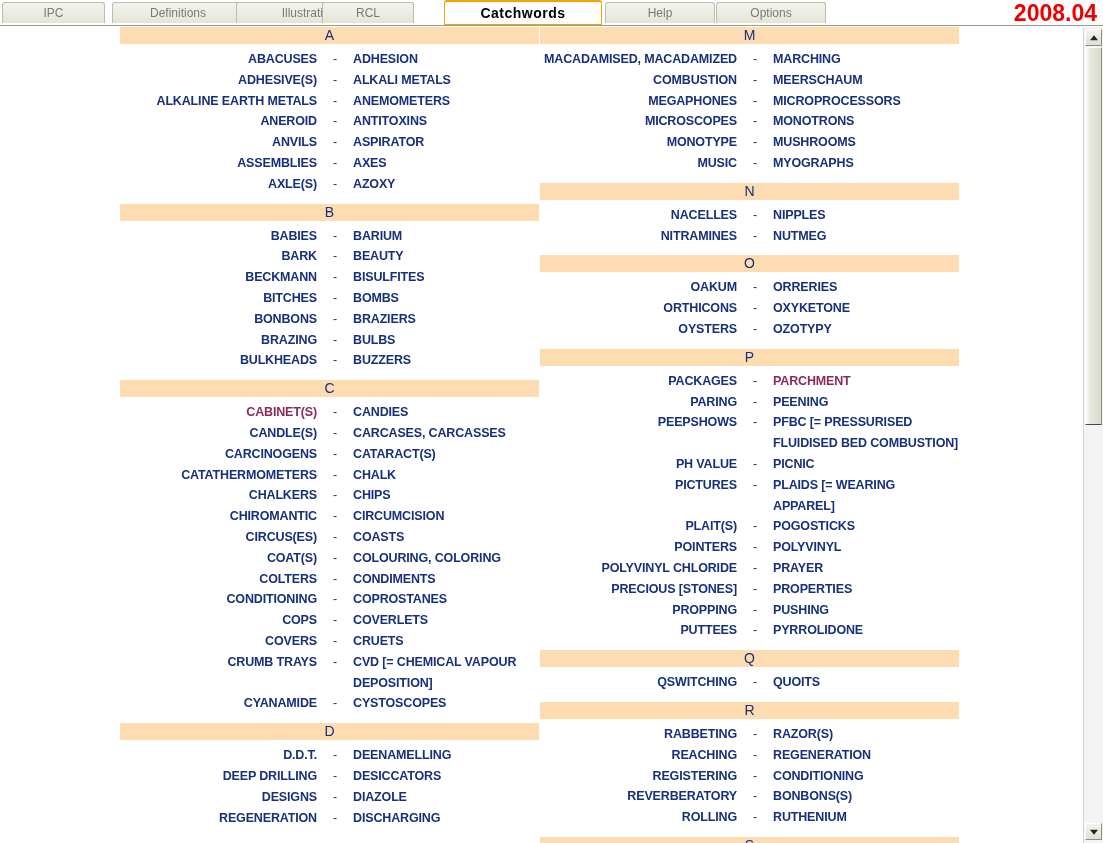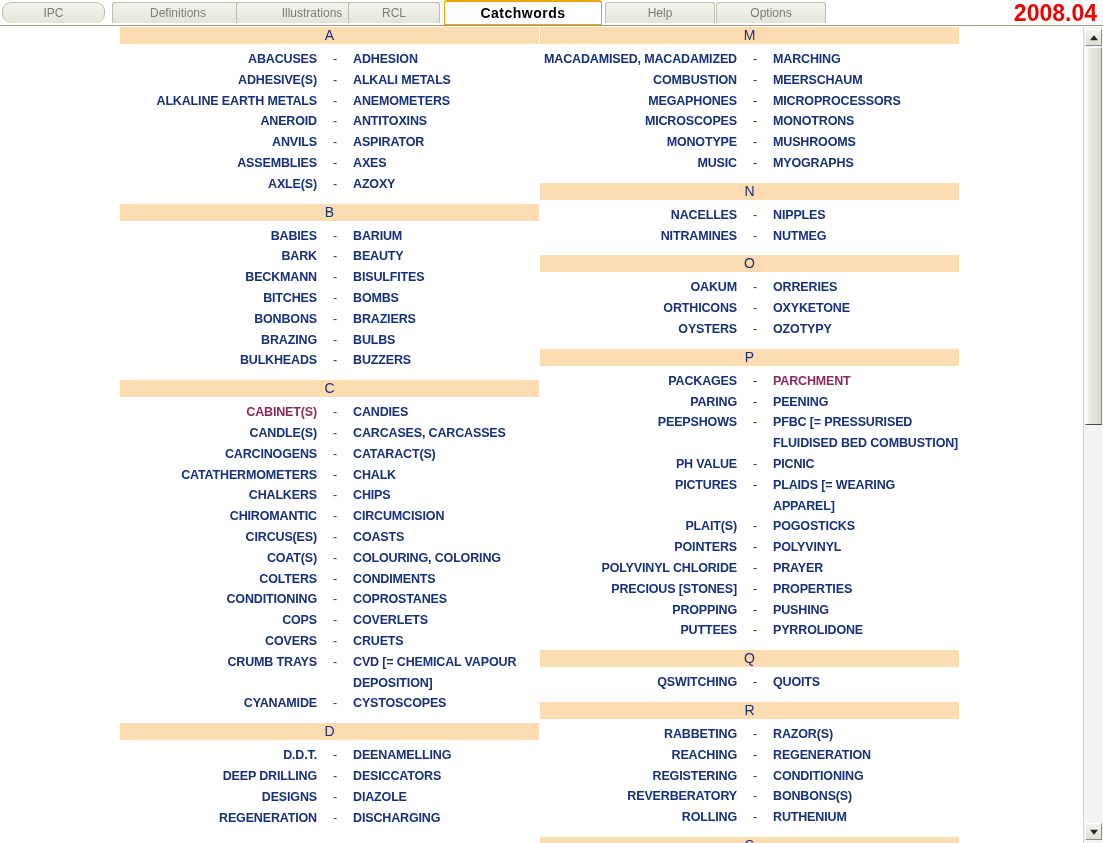--- a/index.html
+++ b/index.html
@@ -195,24 +195,24 @@
   #sb-track-top, #sb-track-bottom { position: absolute; left: 1px; width: 17px; cursor: pointer; }
   #sb-track-top    { top: 19px;  height: 1px; }
   #sb-track-bottom { top: 399px; height: 397px; }
 </style>
 </head>
 <body>
 
 <div id="tabbar">
   <div id="tabbar-filler"></div>
   <div id="tabs-host">
-      <div class="tab" style="left: 2px; width: 103px; border-radius: 9px;">IPC</div>
+      <div class="tab" style="left: 2px; width: 103px;">IPC</div>
       <div class="tab" style="left: 112px; width: 132px;">Definitions</div>
       <div class="tab" style="left: 236px; width: 132px; padding-left: 20px;">Illustrations</div>
-      <div class="tab" style="left: 348px; width: 92px;">RCL</div>
+      <div class="tab" style="left: 322px; width: 92px;">RCL</div>
       <div class="tab active" style="left: 444px; width: 158px;">Catchwords</div>
       <div class="tab" style="left: 605px; width: 110px;">Help</div>
       <div class="tab" style="left: 716px; width: 110px;">Options</div>
     </div>
   <div id="version-label">2008.04</div>
 </div>
 
 <div id="content">
   <div id="columns">
     <div class="column" id="col-left">

